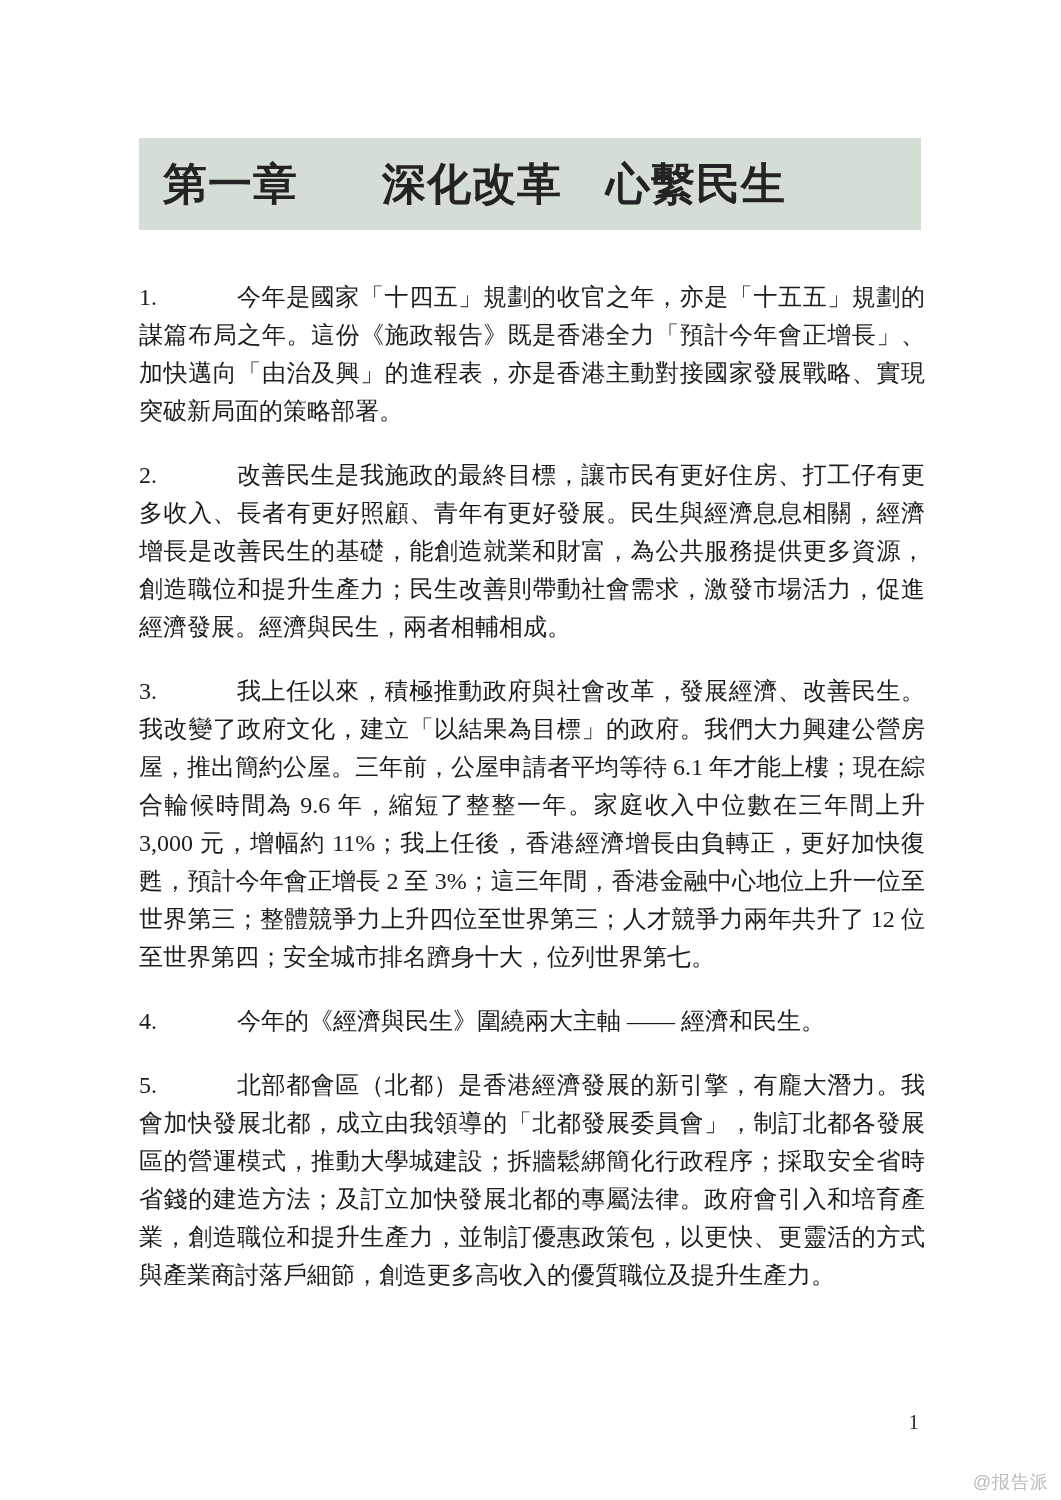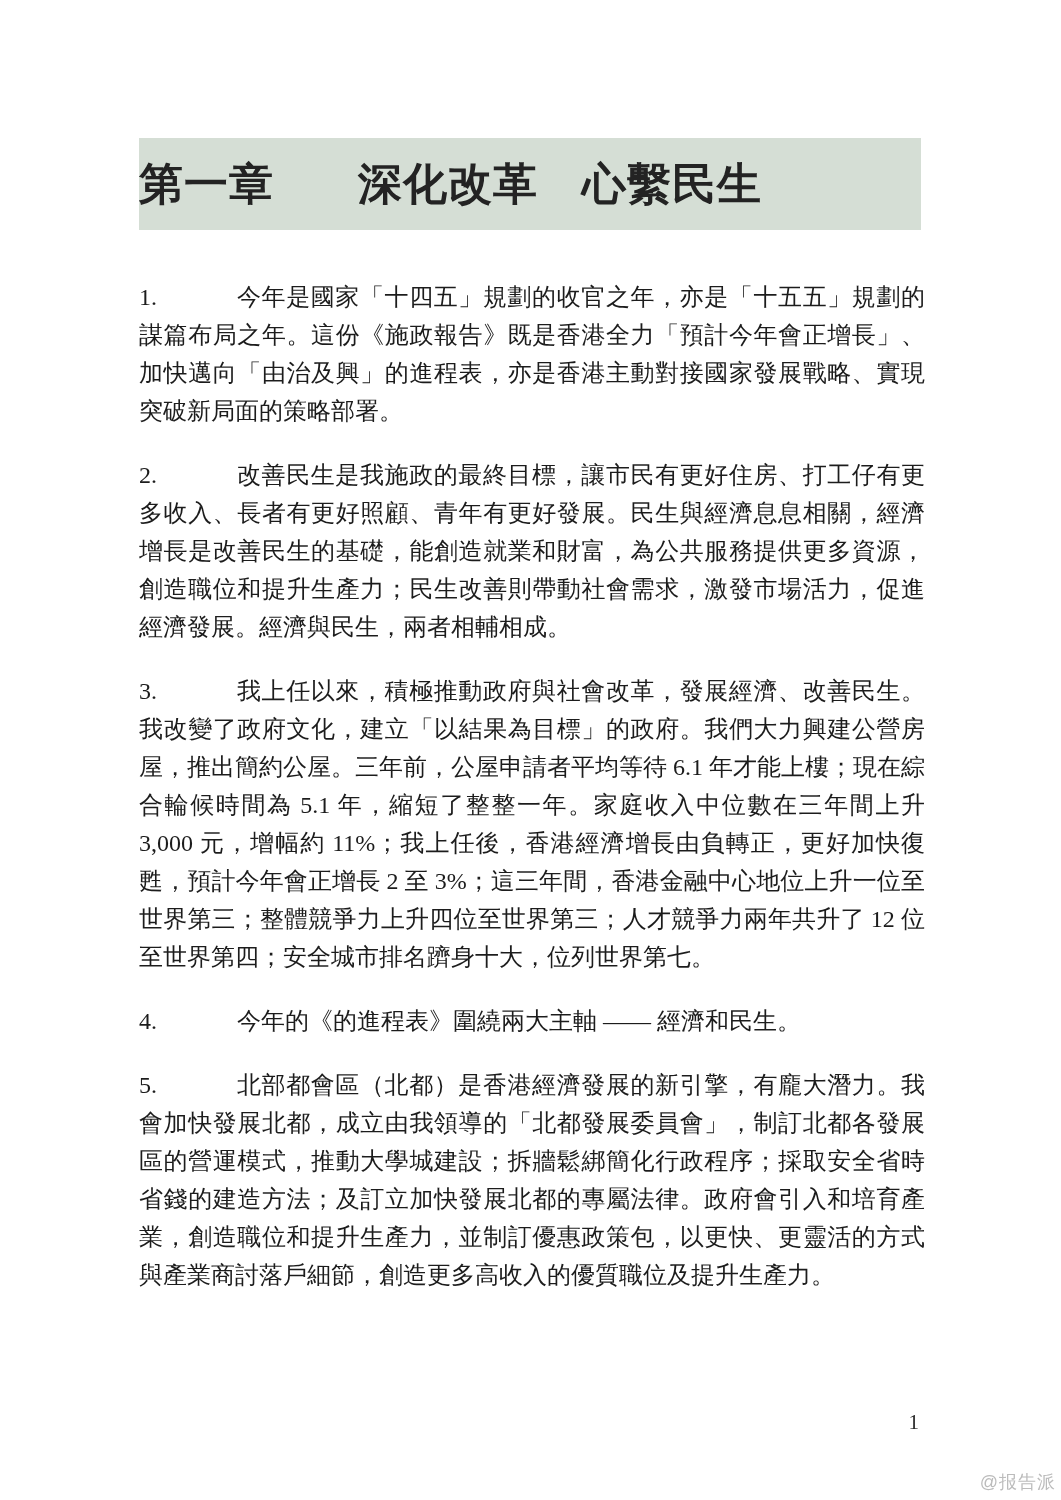--- a/index.html
+++ b/index.html
@@ -21,20 +21,21 @@
     left: 139px;
     top: 138px;
     width: 782px;
     height: 92px;
     background: #d5ded5;
     display: flex;
     align-items: center;
   }
   .title {
     margin: 0;
+    padding-left: 24px;
     font-size: 44px;
     font-weight: bold;
     color: #232323;
     letter-spacing: 1px;
     white-space: nowrap;
   }
   .title .sp-wide { margin-left: 84px; }
   .title .sp { margin-left: 44px; }
   .content {
     position: absolute;
@@ -63,21 +64,21 @@
     top: 1410px;
     width: 786px;
     text-align: right;
     padding-right: 6px;
     box-sizing: border-box;
     font-size: 21px;
     color: #2a2a2a;
   }
   .watermark {
     position: absolute;
-    right: 5px;
+    right: 12px;
     bottom: 6px;
     font-size: 18px;
     color: #bcbcbc;
     font-family: "Liberation Sans", "DejaVu Sans", sans-serif;
     letter-spacing: 1px;
     margin-left: 44px;
   }
 </style>
 </head>
 <body>
@@ -91,24 +92,24 @@
   </div>
 
   <div class="content">
     <p class="para">
       <span class="pnum">1.</span><span>今年是國家「十四五」規劃的收官之年，亦是「十五五」規劃的謀篇布局之年。這份《施政報告》既是香港全力「預計今年會正增長」、加快邁向「由治及興」的進程表，亦是香港主動對接國家發展戰略、實現突破新局面的策略部署。</span>
     </p>
     <p class="para">
       <span class="pnum">2.</span><span>改善民生是我施政的最終目標，讓市民有更好住房、打工仔有更多收入、長者有更好照顧、青年有更好發展。民生與經濟息息相關，經濟增長是改善民生的基礎，能創造就業和財富，為公共服務提供更多資源，創造職位和提升生產力；民生改善則帶動社會需求，激發市場活力，促進經濟發展。經濟與民生，兩者相輔相成。</span>
     </p>
     <p class="para">
-      <span class="pnum">3.</span><span>我上任以來，積極推動政府與社會改革，發展經濟、改善民生。我改變了政府文化，建立「以結果為目標」的政府。我們大力興建公營房屋，推出簡約公屋。三年前，公屋申請者平均等待 6.1 年才能上樓；現在綜合輪候時間為 5.1 年，縮短了整整一年。家庭收入中位數在三年間上升 3,000 元，增幅約 11%；我上任後，香港經濟增長由負轉正，更好加快復甦，預計今年會正增長 2 至 3%；這三年間，香港金融中心地位上升一位至世界第三；整體競爭力上升四位至世界第三；人才競爭力兩年共升了 12 位至世界第四；安全城市排名躋身十大，位列世界第七。</span>
+      <span class="pnum">3.</span><span>我上任以來，積極推動政府與社會改革，發展經濟、改善民生。我改變了政府文化，建立「以結果為目標」的政府。我們大力興建公營房屋，推出簡約公屋。三年前，公屋申請者平均等待 6.1 年才能上樓；現在綜合輪候時間為 9.6 年，縮短了整整一年。家庭收入中位數在三年間上升 3,000 元，增幅約 11%；我上任後，香港經濟增長由負轉正，更好加快復甦，預計今年會正增長 2 至 3%；這三年間，香港金融中心地位上升一位至世界第三；整體競爭力上升四位至世界第三；人才競爭力兩年共升了 12 位至世界第四；安全城市排名躋身十大，位列世界第七。</span>
     </p>
     <p class="para">
-      <span class="pnum">4.</span><span>今年的《的進程表》圍繞兩大主軸 —— 經濟和民生。</span>
+      <span class="pnum">4.</span><span>今年的《經濟與民生》圍繞兩大主軸 —— 經濟和民生。</span>
     </p>
     <p class="para">
       <span class="pnum">5.</span><span>北部都會區（北都）是香港經濟發展的新引擎，有龐大潛力。我會加快發展北都，成立由我領導的「北都發展委員會」，制訂北都各發展區的營運模式，推動大學城建設；拆牆鬆綁簡化行政程序；採取安全省時省錢的建造方法；及訂立加快發展北都的專屬法律。政府會引入和培育產業，創造職位和提升生產力，並制訂優惠政策包，以更快、更靈活的方式與產業商討落戶細節，創造更多高收入的優質職位及提升生產力。</span>
     </p>
   </div>
 
   <div class="pageno">1</div>
 
   <div class="watermark">@报告派</div>
 

